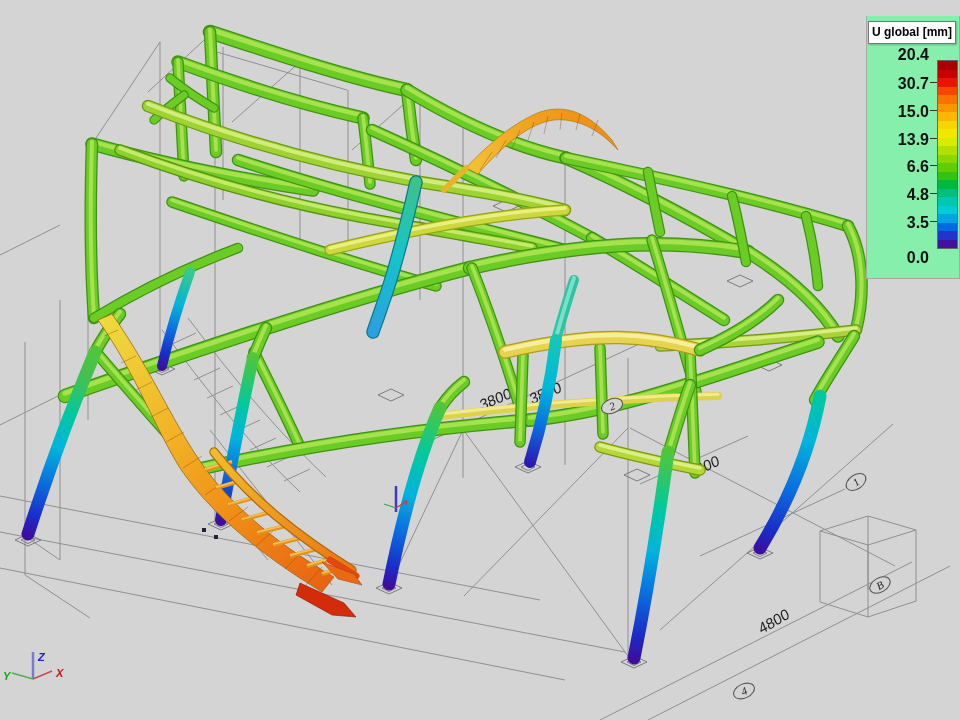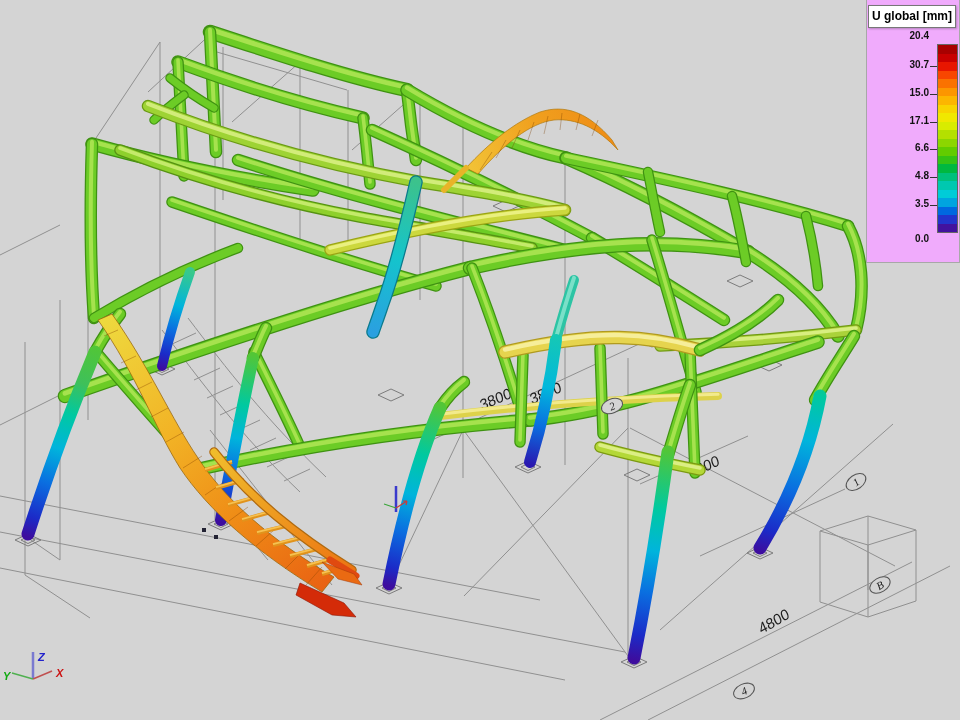--- a/index.html
+++ b/index.html
@@ -5,26 +5,26 @@
   html,body{margin:0;padding:0;background:#888;}
   #stage{position:relative;width:960px;height:720px;background:#d4d4d4;overflow:hidden;
          font-family:"Liberation Sans",sans-serif;}
   svg{position:absolute;left:0;top:0;}
   .wf{stroke:#909090;stroke-width:1;fill:none;}
   .wf2{stroke:#7c7c7c;stroke-width:1;fill:none;}
   .dimtxt{font-family:"Liberation Sans",sans-serif;font-size:15px;fill:#1c1c1c;}
   .bubtxt{font-family:"Liberation Serif",serif;font-style:italic;font-size:11px;fill:#222;}
   .axlbl{font-family:"Liberation Sans",sans-serif;font-weight:bold;font-style:italic;font-size:11px;}
   
-  #legend{position:absolute;left:866px;top:0;width:94px;height:263px;background:#f0abfc;
+  #legend{position:absolute;left:866px;top:16px;width:94px;height:263px;background:#86efac;
           border:1px solid #a8a8a8;border-top:none;box-sizing:border-box;}
   #legtitle{position:absolute;left:1px;top:5px;width:86px;height:21px;background:#ffffff;
             border:1px solid #777;box-shadow:1px 1px 2px rgba(0,0,0,.25);
             font-size:12px;font-weight:bold;color:#000;text-align:center;line-height:21px;}
-  .legmax,.legmin,.legtick{position:absolute;right:30px;font-size:10px;font-weight:bold;color:#111;
+  .legmax,.legmin,.legtick{position:absolute;right:30px;font-size:16px;font-weight:bold;color:#111;
             text-align:left;white-space:nowrap;}
   #colorbar{position:absolute;left:70px;top:44px;width:21px;height:189px;border:1px solid #666;
             box-sizing:border-box;display:flex;flex-direction:column;}
   #colorbar div{flex:1;}
   .tickmark{position:absolute;left:63px;width:7px;height:1px;background:#333;}
 </style>
 </head>
 <body>
 
 <div id="stage">
@@ -404,21 +404,21 @@
         <div style="background: rgb(0, 192, 124);"></div>
         <div style="background: rgb(0, 200, 176);"></div>
         <div style="background: rgb(0, 204, 216);"></div>
         <div style="background: rgb(0, 164, 224);"></div>
         <div style="background: rgb(0, 104, 224);"></div>
         <div style="background: rgb(34, 52, 204);"></div>
         <div style="background: rgb(66, 18, 158);"></div>
       </div>
   <span class="legtick" style="top:59px">30.7</span>
   <span class="legtick" style="top:87px">15.0</span>
-  <span class="legtick" style="top:115px">17.1</span>
+  <span class="legtick" style="top:115px">13.9</span>
   <span class="legtick" style="top:142px">6.6</span>
   <span class="legtick" style="top:170px">4.8</span>
   <span class="legtick" style="top:198px">3.5</span>
   <span class="legmin" style="top:233px">0.0</span>
 <div class="tickmark" style="top: 66px;"></div>
       <div class="tickmark" style="top: 94px;"></div>
       <div class="tickmark" style="top: 122px;"></div>
       <div class="tickmark" style="top: 149px;"></div>
       <div class="tickmark" style="top: 177px;"></div>
       <div class="tickmark" style="top: 205px;"></div>

